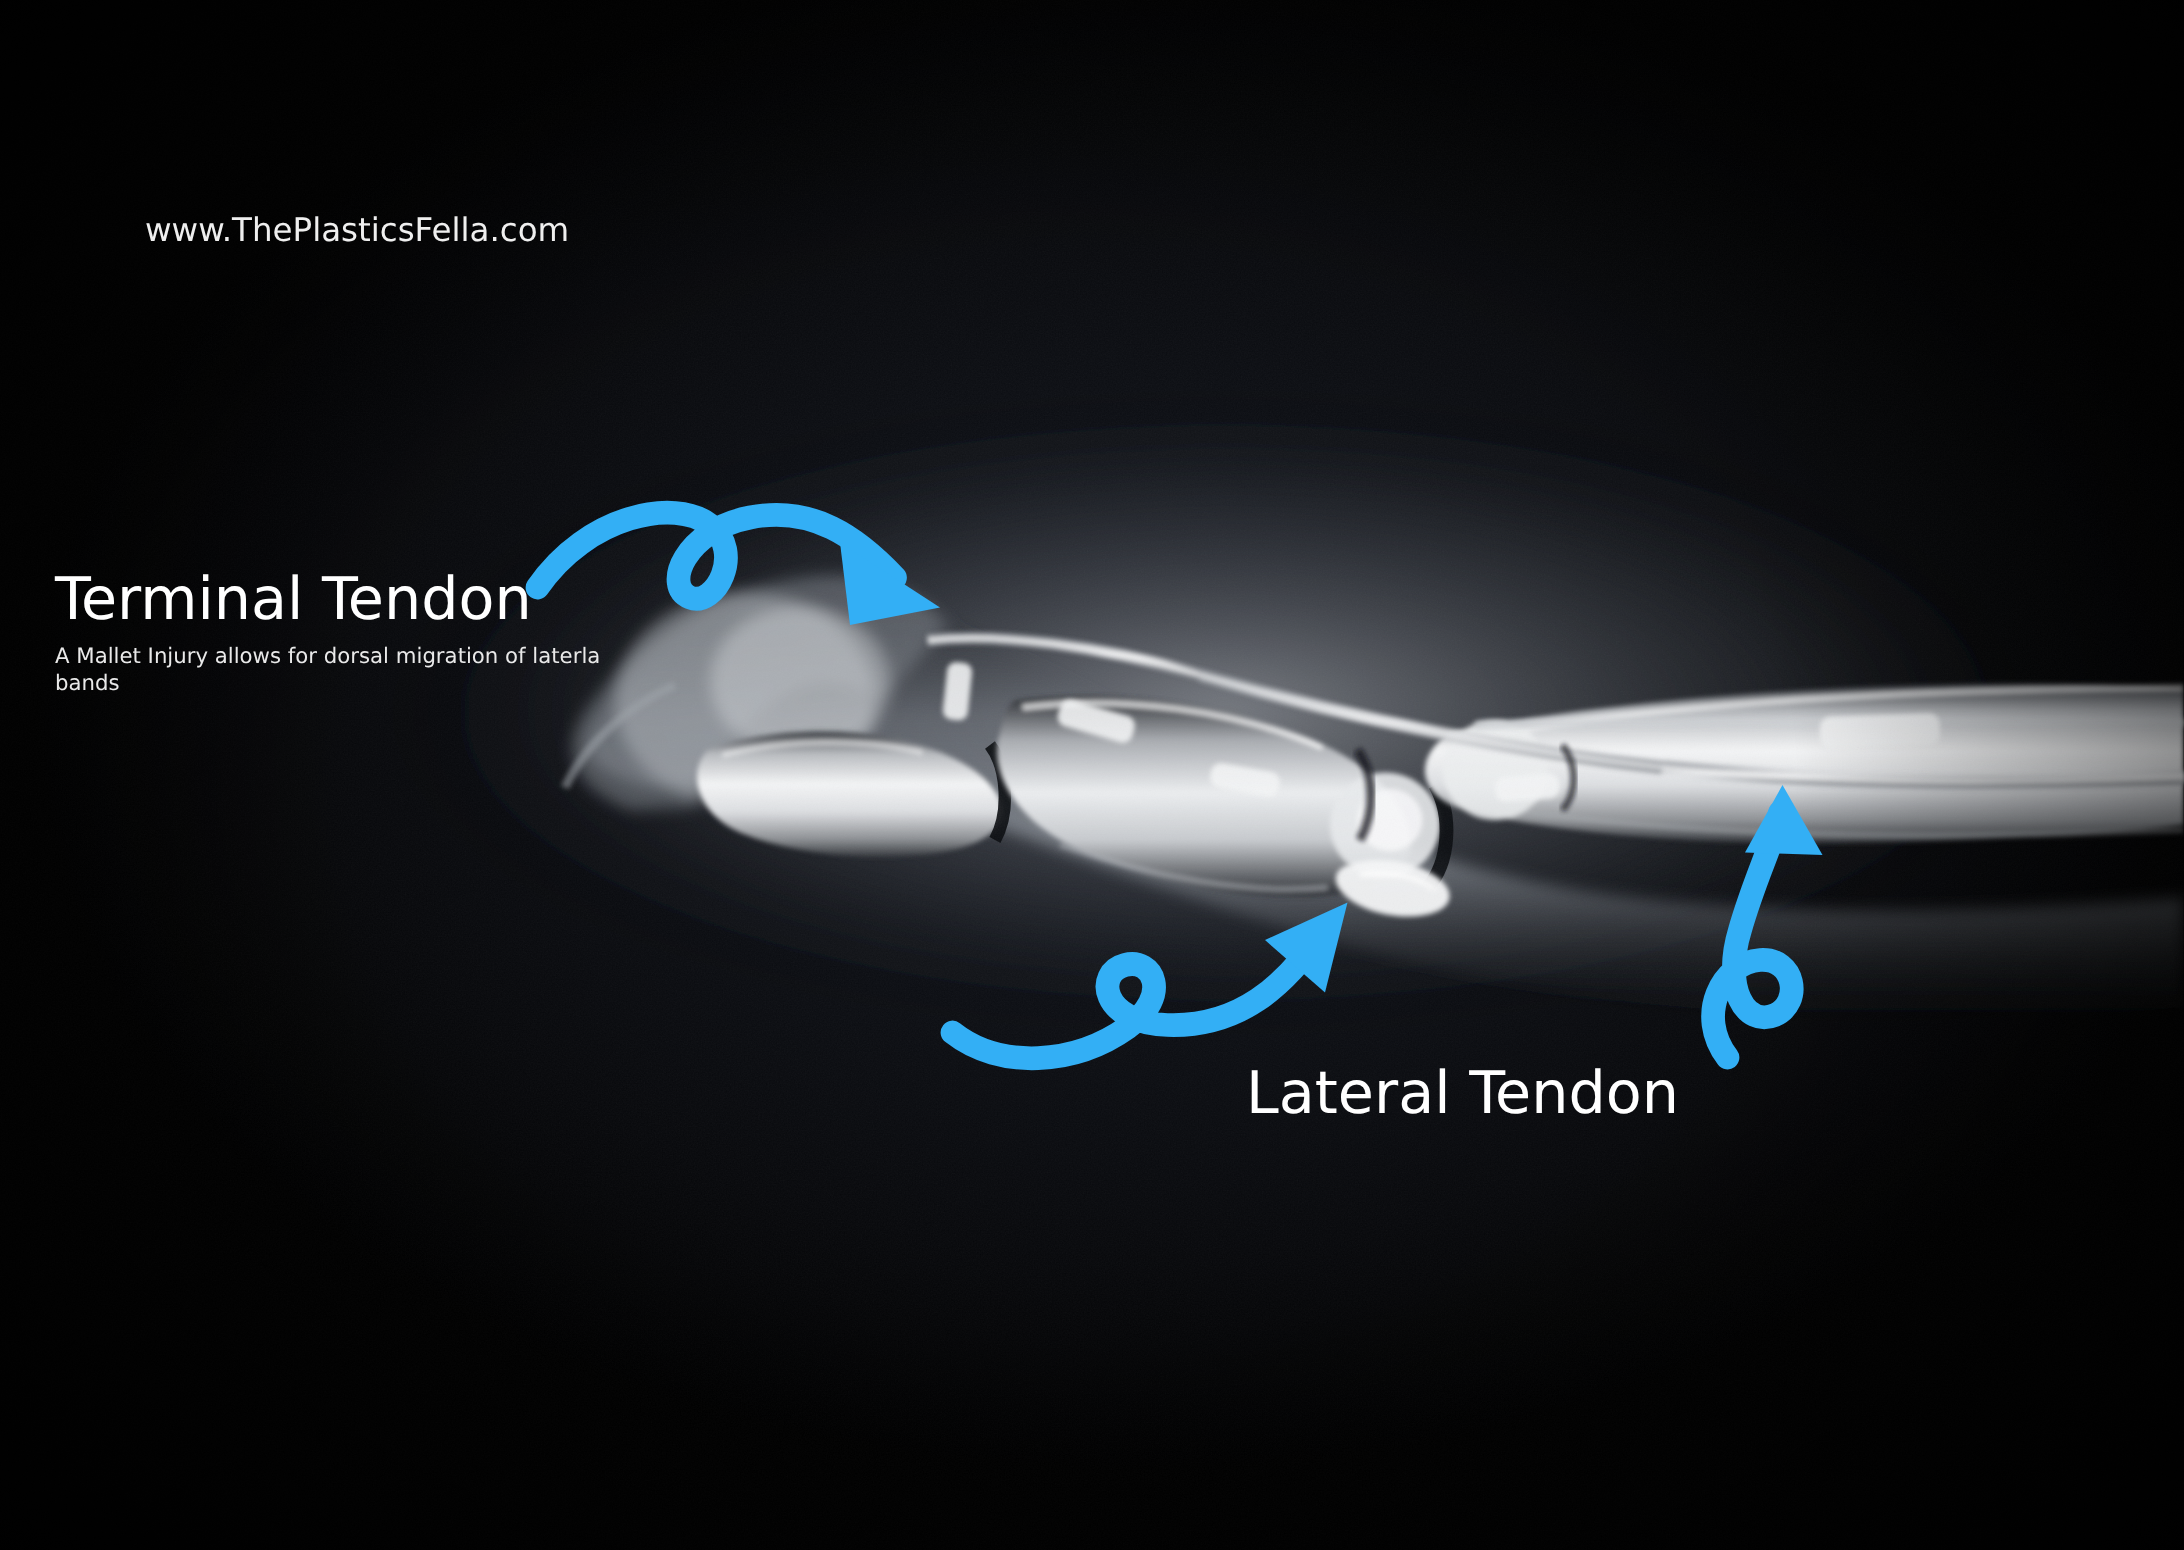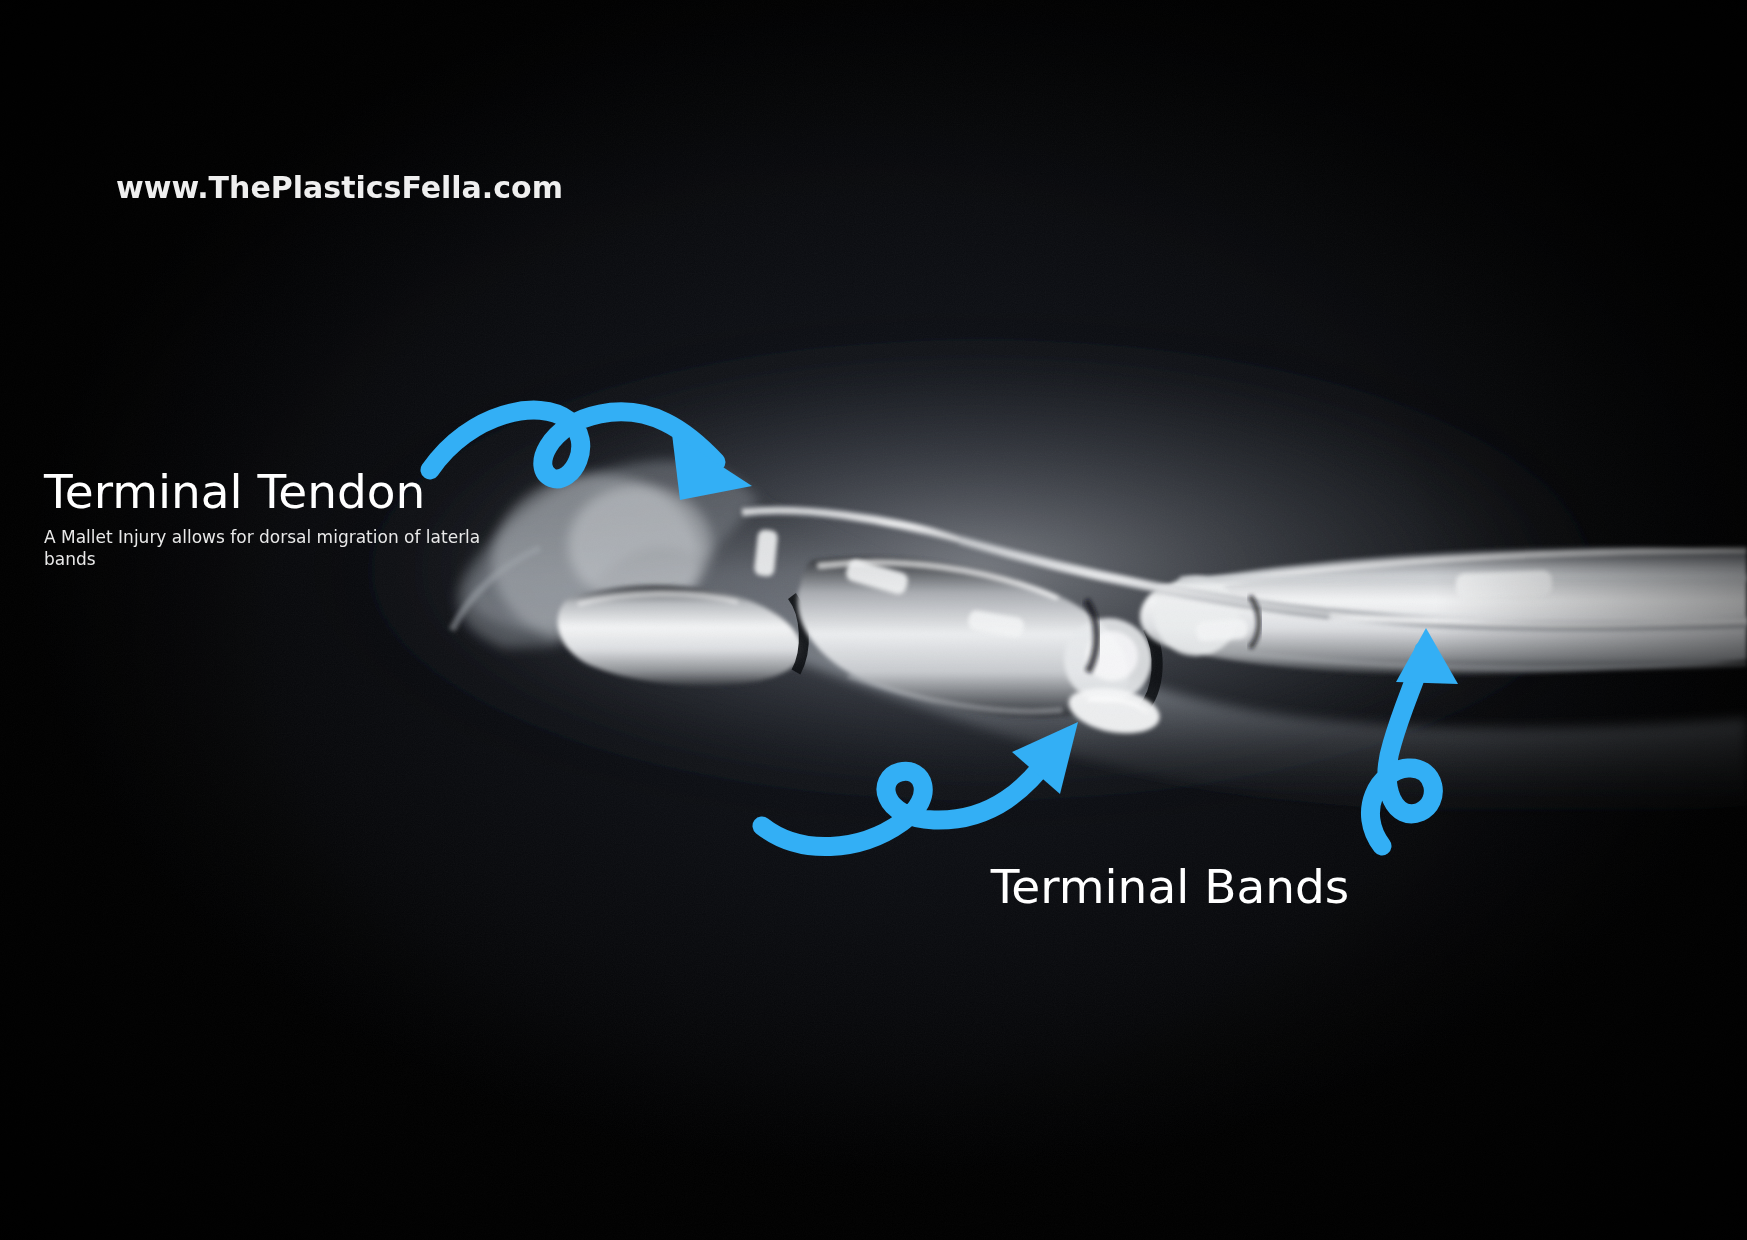--- a/index.html
+++ b/index.html
@@ -50,30 +50,30 @@
     letter-spacing: -0.5px;
     line-height: 1.0;
     z-index: 8;
     white-space: nowrap;
   }
 
   .subtitle {
     position: absolute;
     left: 116px;
     top: 170px;
-    font-size: 30px;
-    font-weight: 700;
+    font-size: 26px;
+    font-weight: 400;
     color: #efefef;
     letter-spacing: 0px;
     z-index: 8;
     white-space: nowrap;
   }
 
   
-  .anno { position: absolute; z-index: 8; margin-top: 12px; }
+  .anno { position: absolute; z-index: 8; }
 
   .anno-heading {
     font-size: 47px;
     font-weight: 400;
     color: #ffffff;
     line-height: 1.08;
     white-space: nowrap;
   }
 
   .anno-body {
@@ -316,16 +316,16 @@
 
   <div class="anno" id="anno-terminal-tendon">
     <div class="anno-heading">Terminal Tendon</div>
     <div class="anno-body">A Mallet Injury allows for dorsal migration of laterla bands</div>
   </div>
 
   <div class="anno" id="anno-volar-plate">
   </div>
 
   <div class="anno" id="anno-lateral-bands">
-    <div class="anno-heading">Terminal Bands</div>
+    <div class="anno-heading">Lateral Tendon</div>
   </div>
 
 </div>
 
 </body></html>

